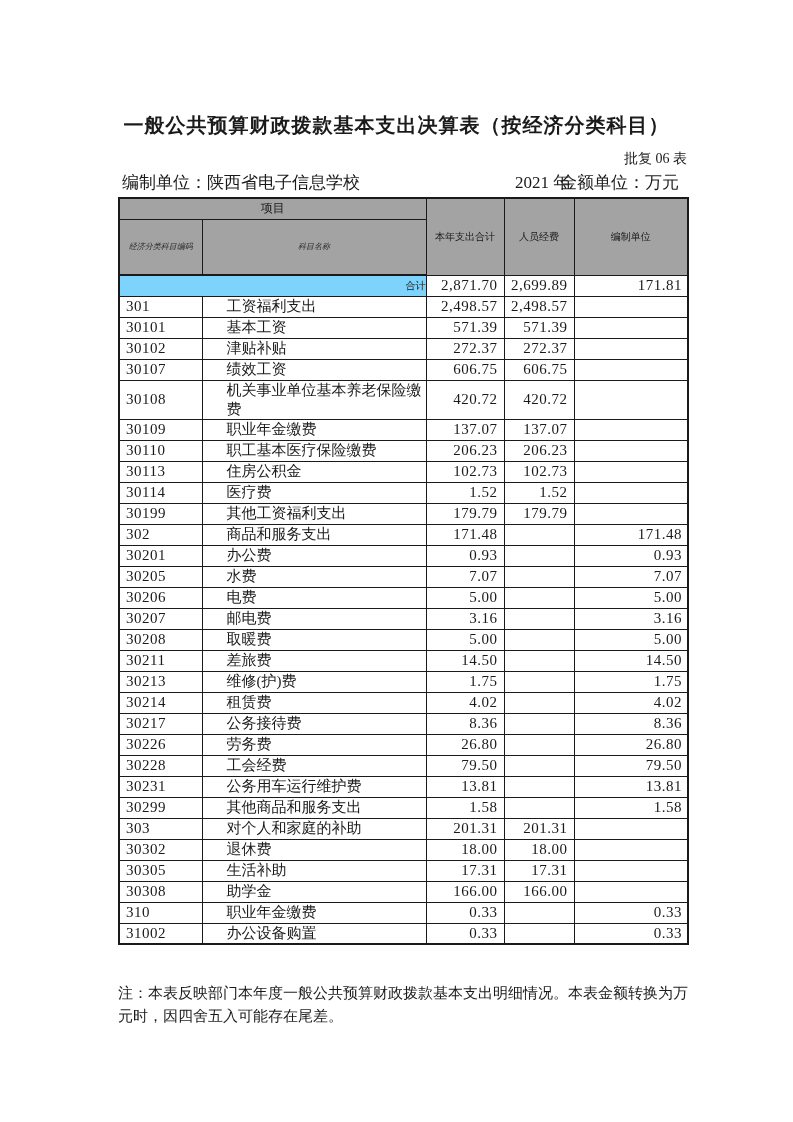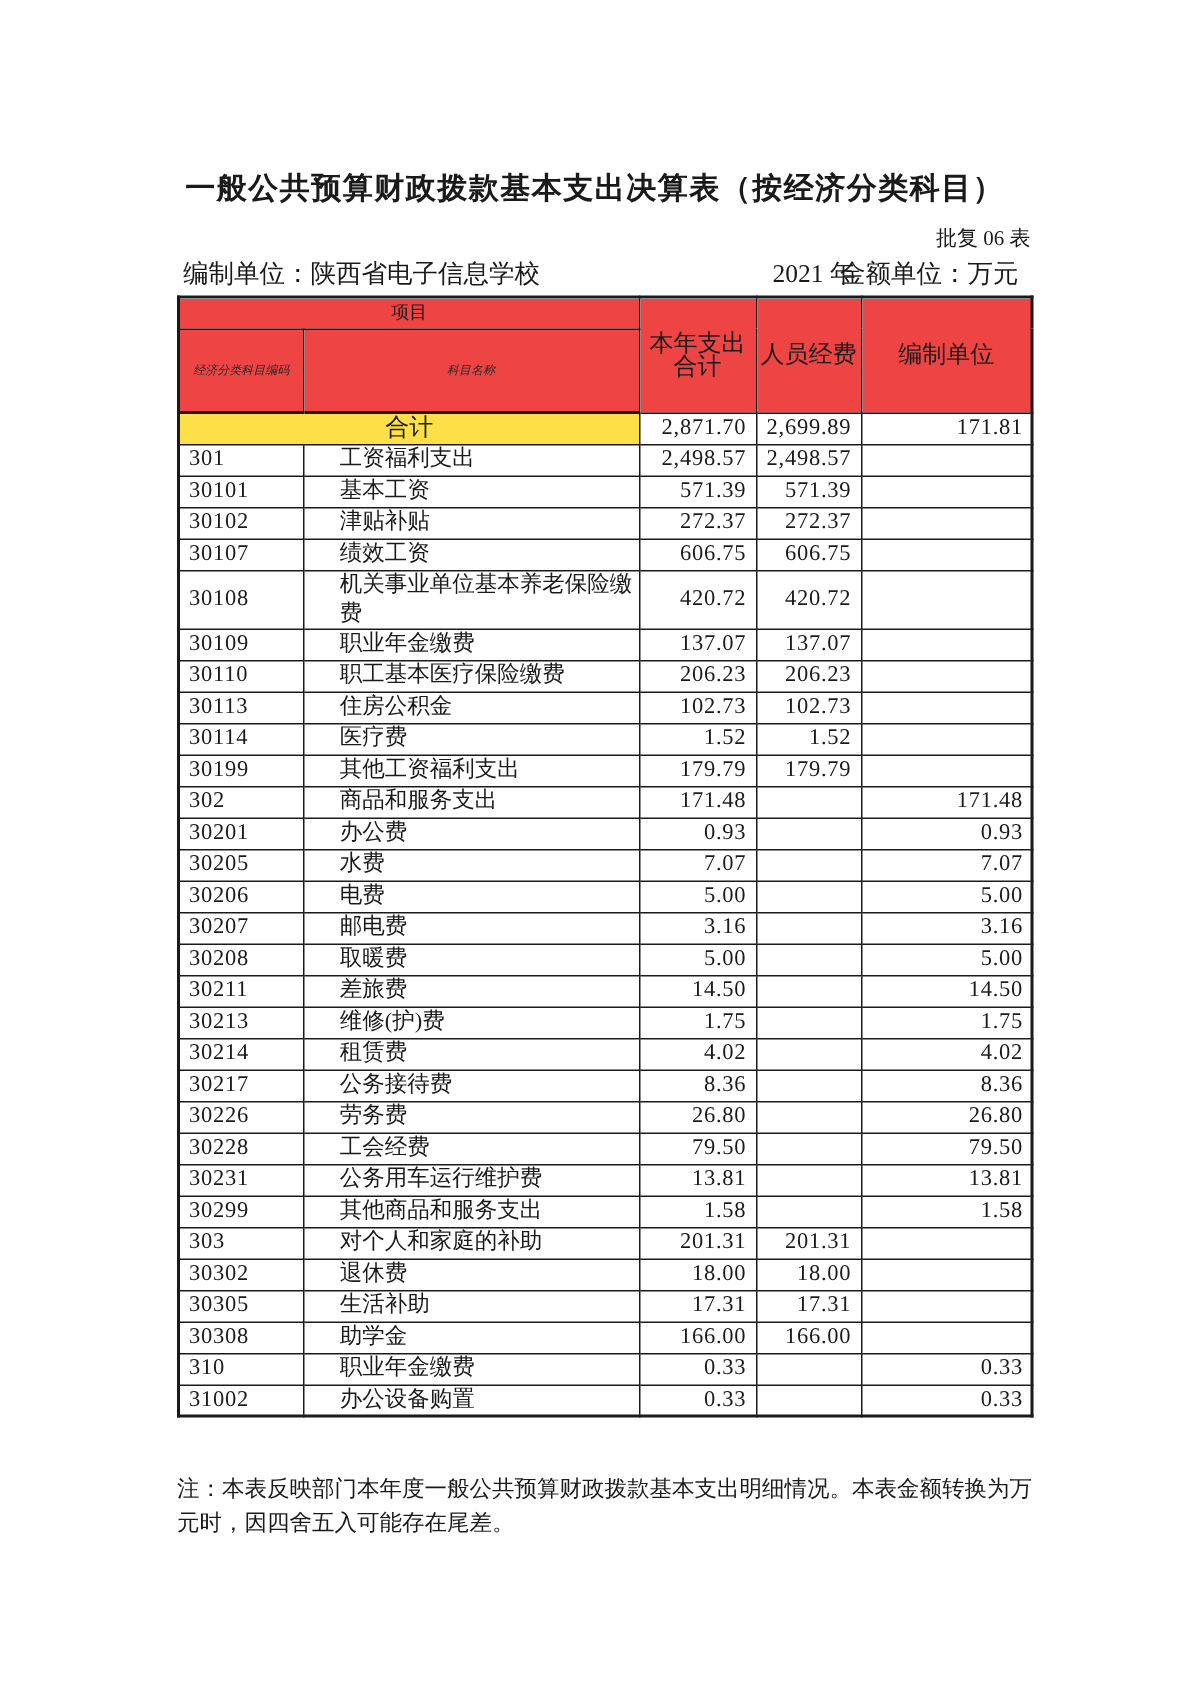--- a/index.html
+++ b/index.html
@@ -53,40 +53,40 @@
     width: 569px;
     border: 2px solid #1a1a1a;
   }
   th, td {
     border: 1px solid #1a1a1a;
     padding: 0;
     vertical-align: middle;
     overflow: hidden;
   }
   thead th {
-    background: #ef4444;
+    background: #a3a3a3;
     font-weight: normal;
   }
   tr.h1 th { height: 21px; }
   tr.h2 th { height: 56px; font-style: italic; }
   .th-group { font-size: 12px; text-align: center; }
-  .th-col   { font-size: 16px; text-align: center; line-height: 15px; }
+  .th-col   { font-size: 10px; text-align: center; line-height: 15px; }
   .th-small { font-size: 8px;  text-align: center; color: #2a2a2a; }
   thead tr:last-child th { border-bottom: 2px solid #1a1a1a; }
 
   tbody td { height: 21px; font-size: 15px; line-height: 19px; }
   td.code { padding-left: 6px; text-align: left; letter-spacing: 0.5px; }
   td.name { padding-left: 24px; text-align: left; }
   td.name.indent { }
   td.num  { text-align: right; padding-right: 6px; letter-spacing: 0.5px; white-space: nowrap; }
   td.num-public { padding-right: 5px; }
   tr.total-row td.total-label {
-    background: #fde047;
-    text-align: center;
-    font-size: 16px;
+    background: #7dd3fc;
+    text-align: right;
+    font-size: 10px;
   }
   .note {
     position: absolute;
     top: 982px;
     left: 118px;
     width: 572px;
     font-size: 15px;
     line-height: 23px;
   }
   .pageno {

